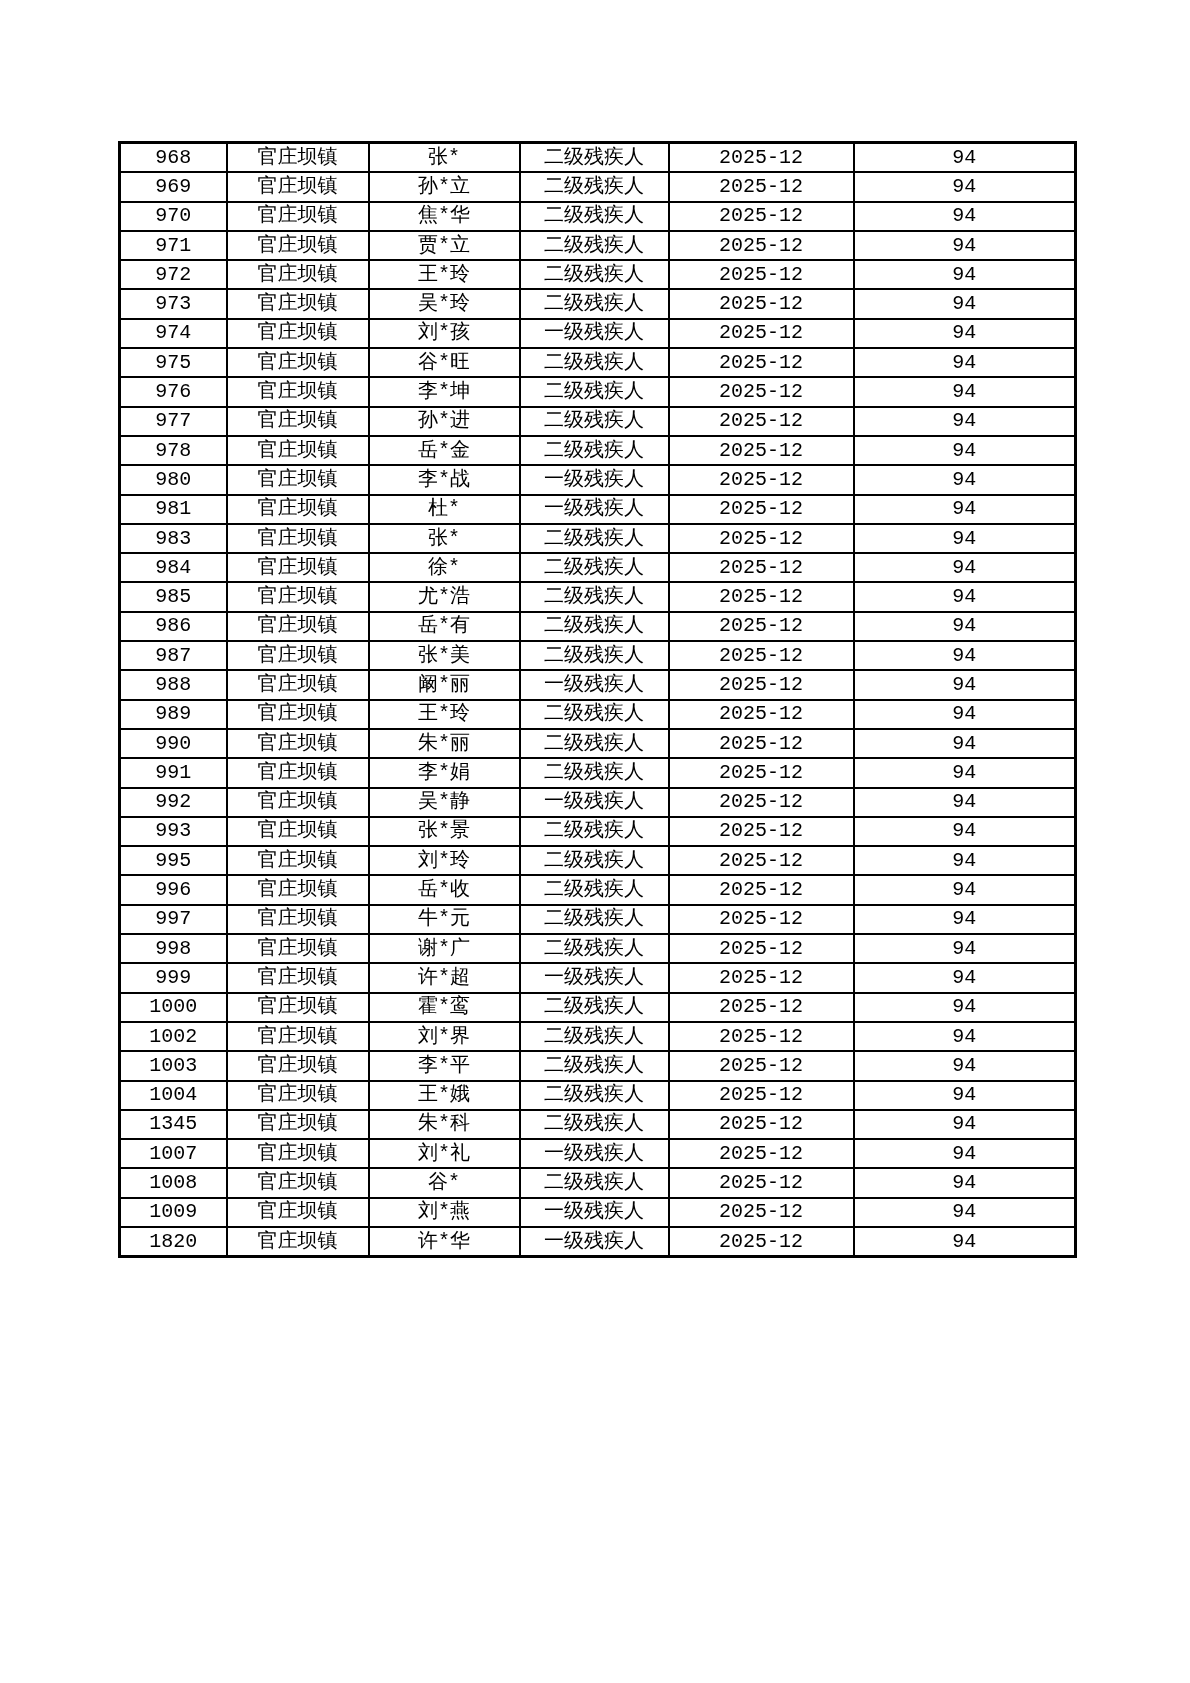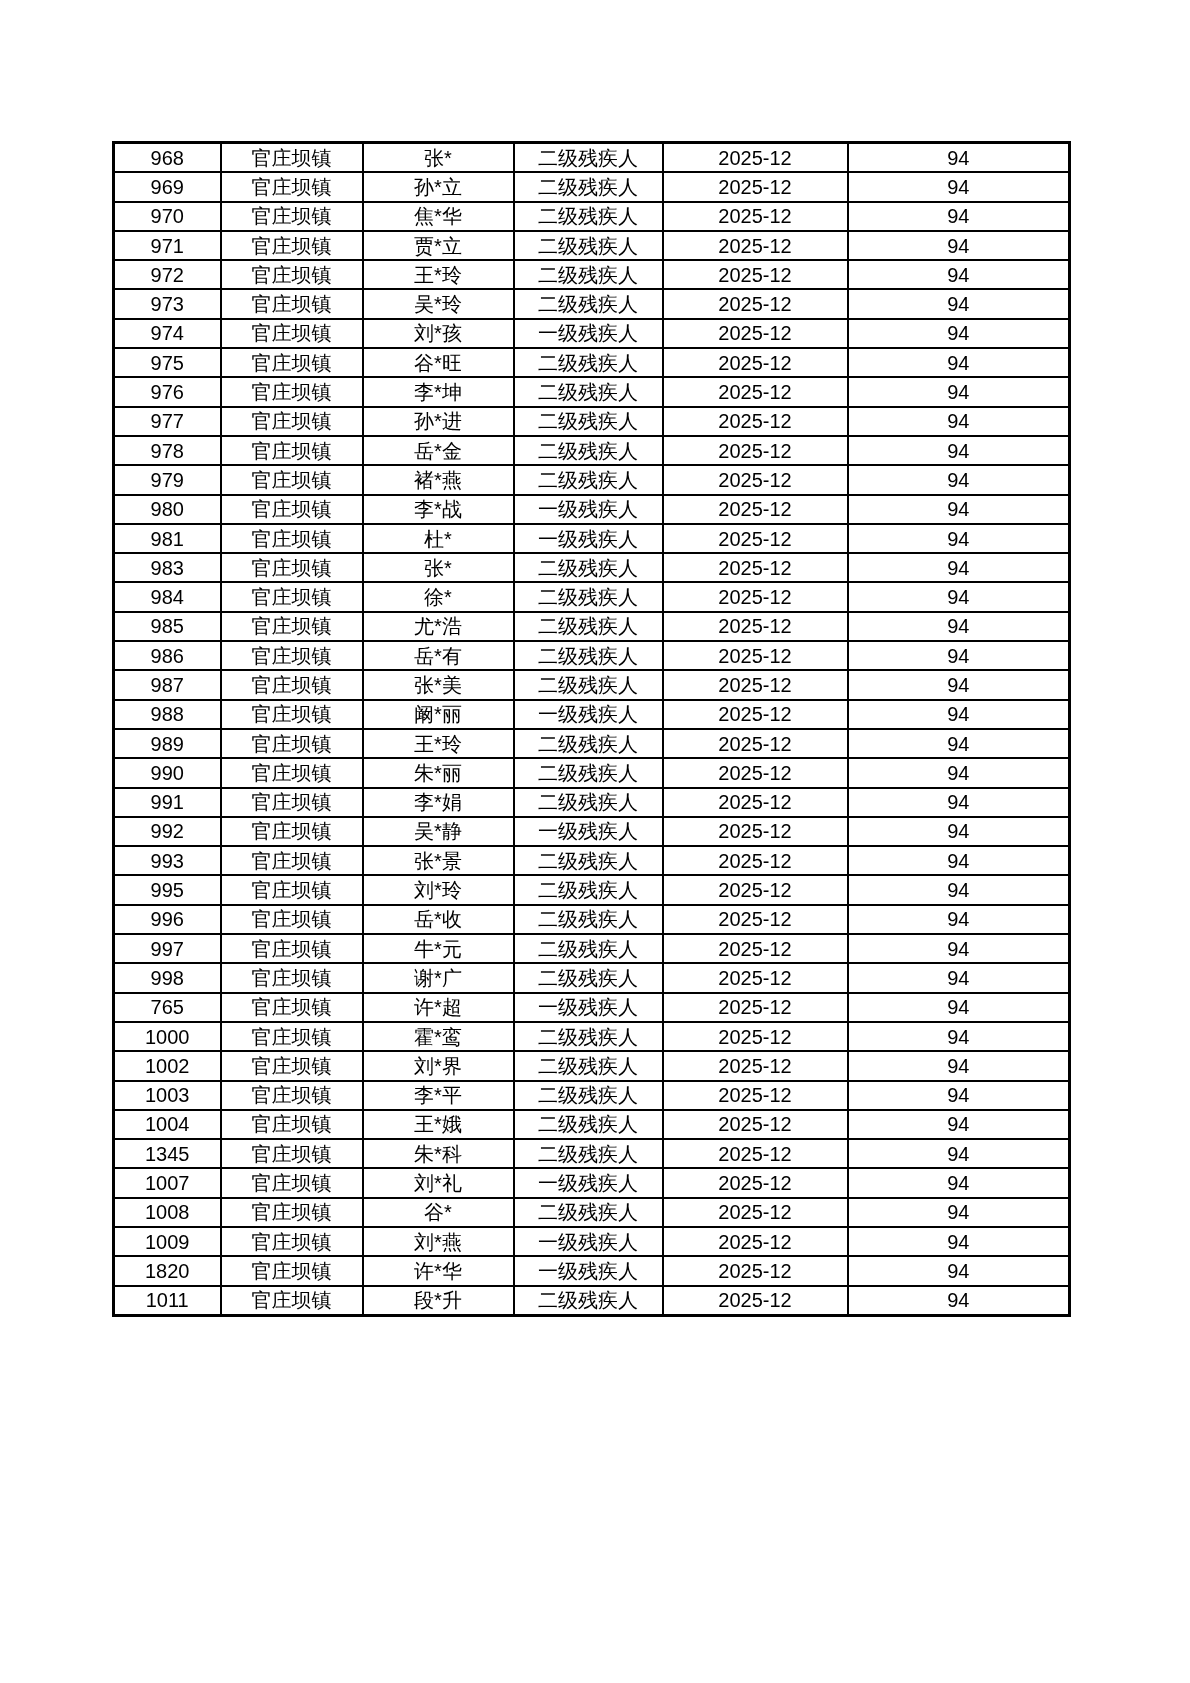--- a/index.html
+++ b/index.html
@@ -9,26 +9,27 @@
   }
   body {
     width: 1190px;
     height: 1683px;
     position: relative;
     font-family: "Liberation Sans", "DejaVu Sans", sans-serif;
     color: #000000;
   }
   .sheet-table {
     position: absolute;
-    left: 112px;
+    left: 118px;
     top: 141px;
     width: 956px;
     border-collapse: collapse;
     table-layout: fixed;
     border: 3px solid #000000;
+    font-family: Liberation Mono, monospace;
   }
   .sheet-table td {
     border: 2px solid #000000;
     height: 27.3px;            
     padding: 0;
     text-align: center;
     vertical-align: middle;
     font-size: 20px;
     line-height: 1;
     white-space: nowrap;
@@ -146,28 +147,20 @@
 
   <tr>
     <td>978</td>
     <td>官庄坝镇</td>
     <td>岳*金</td>
     <td>二级残疾人</td>
     <td>2025-12</td>
     <td>94</td>
   </tr>
 
-  <tr>
-    <td>979</td>
-    <td>官庄坝镇</td>
-    <td>褚*燕</td>
-    <td>二级残疾人</td>
-    <td>2025-12</td>
-    <td>94</td>
-  </tr>
 
   <tr>
     <td>980</td>
     <td>官庄坝镇</td>
     <td>李*战</td>
     <td>一级残疾人</td>
     <td>2025-12</td>
     <td>94</td>
   </tr>
 
@@ -311,21 +304,21 @@
   <tr>
     <td>998</td>
     <td>官庄坝镇</td>
     <td>谢*广</td>
     <td>二级残疾人</td>
     <td>2025-12</td>
     <td>94</td>
   </tr>
 
   <tr>
-    <td>765</td>
+    <td>999</td>
     <td>官庄坝镇</td>
     <td>许*超</td>
     <td>一级残疾人</td>
     <td>2025-12</td>
     <td>94</td>
   </tr>
 
   <tr>
     <td>1000</td>
     <td>官庄坝镇</td>
@@ -402,22 +395,14 @@
 
   <tr>
     <td>1820</td>
     <td>官庄坝镇</td>
     <td>许*华</td>
     <td>一级残疾人</td>
     <td>2025-12</td>
     <td>94</td>
   </tr>
 
-  <tr>
-    <td>1011</td>
-    <td>官庄坝镇</td>
-    <td>段*升</td>
-    <td>二级残疾人</td>
-    <td>2025-12</td>
-    <td>94</td>
-  </tr>
 </tbody>
 </table>
 
 </body></html>

